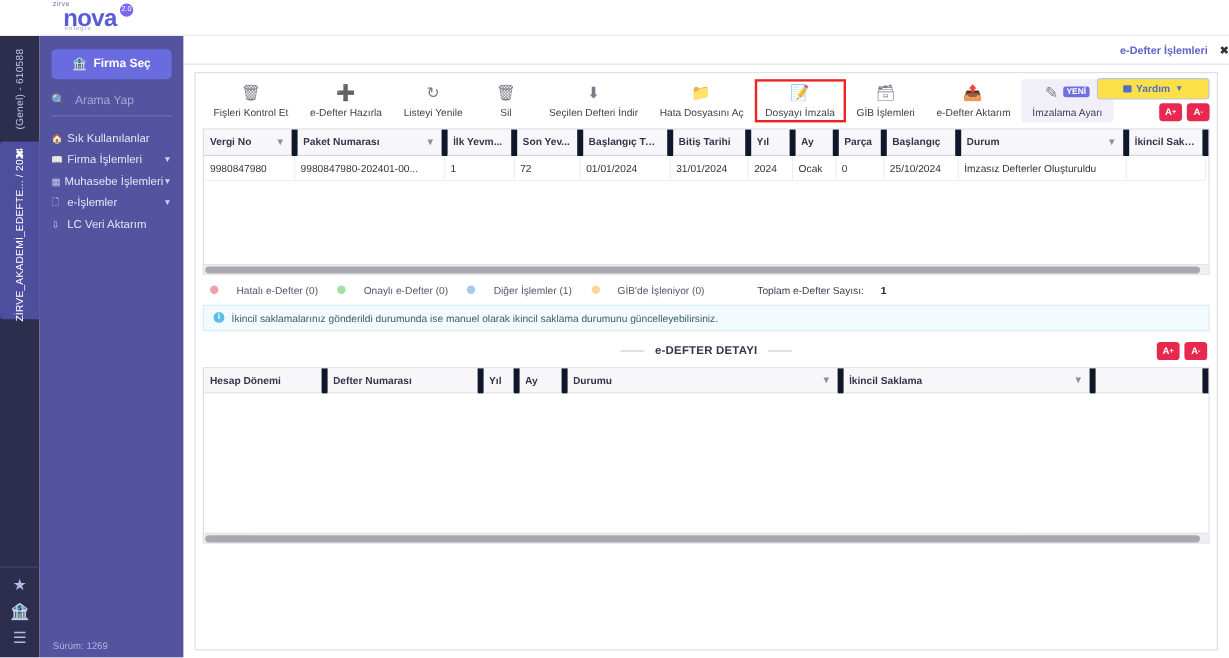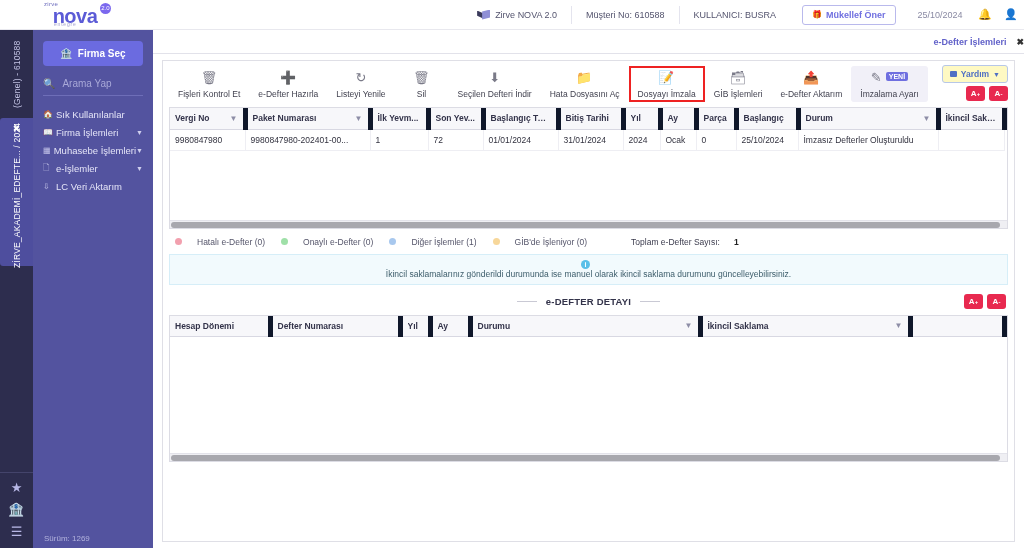--- a/index.html
+++ b/index.html
@@ -175,23 +175,23 @@
     border-radius: 2px; padding: 1px 3px; margin-left: 4px;
     position: relative; top: -1px;
   }
   .chip-icorow { display: flex; align-items: center; height: 17px; }
 
   .tool-right {
     position: absolute; right: 6px; top: 4px;
     display: flex; flex-direction: column; align-items: flex-end; gap: 3px;
   }
   .yardim-btn {
-    border: 1px solid #b7c7e8; border-radius: 3px; background: #fef9c3;
+    border: 1px solid #b7c7e8; border-radius: 3px; background: #fde047;
     color: #4f6fc4; font-size: 8.5px; font-weight: bold;
-    padding: 3px 7px; display: flex; align-items: center; cursor: pointer;
+    padding: 3px 21px; display: flex; align-items: center; cursor: pointer;
   }
   .yardim-sq {
     width: 7px; height: 6px; background: #4f6fc4;
     border-radius: 1px; margin-right: 4px;
   }
   .az-row { display: flex; gap: 4px; }
   .az-btn {
     background: #e8294f; color: #fff; border-radius: 3px;
     width: 19px; height: 15px; font-size: 8px; font-weight: bold;
     display: flex; align-items: center; justify-content: center; cursor: pointer;
@@ -232,21 +232,21 @@
   }
   .lg { display: flex; align-items: center; gap: 10px; }
   .dot { width: 7px; height: 7px; border-radius: 50%; margin-right: 5px; }
   .lg-total { margin-left: 28px; color: #3b3b4d; }
   .lg-total b { color: #222; }
 
   
   .infobar {
     margin: 2px 6px 0; background: #f2fafd; border: 1px solid #d6eef8;
     padding: 5px 8px; font-size: 8.5px; color: #3d5d6b;
-    display: flex; align-items: center; flex-direction: column;
+    display: flex; align-items: center;
   }
   .info-ico {
     width: 9px; height: 9px; border-radius: 50%; background: #59bfe8;
     color: #fff; font-size: 7px; font-weight: bold; margin-right: 6px;
     display: flex; align-items: center; justify-content: center; flex: none;
   }
 
   
   .section-row {
     display: flex; align-items: center; justify-content: center;
@@ -265,35 +265,20 @@
 <div id="app">
 
   <div class="topbar">
     <div class="logo-wrap">
       <div class="logo-zirve">zirve</div>
       <div class="logo-nova">nova</div>
       <div class="logo-sup">2.0</div>
       <div class="logo-sub">entegre</div>
     </div>
 
-    <div class="topbar-right">
-      <div class="tb-item">
-        <span class="nova-mark"></span>
-        <span>Zirve NOVA 2.0</span>
-      </div>
-      <div class="tb-item">Müşteri No: 610588</div>
-      <div class="tb-item noborder">KULLANICI: BUSRA</div>
-      <div class="mukellef-btn">
-        <span class="gift-ico">🎁</span>
-        <span>Mükellef Öner</span>
-      </div>
-      <div class="date-txt">25/10/2024</div>
-      <div class="bell-ico">🔔</div>
-      <div class="user-ico">👤</div>
-    </div>
   </div>
 
   <div class="rail">
     <div class="rail-tab general">(Genel) - 610588</div>
     <div class="rail-tab active">
       <span>ZİRVE_AKADEMİ_EDEFTE... / 2024</span>
       <span class="rail-close">✖</span>
     </div>
     <div class="rail-bottom">
       <span>★</span>

